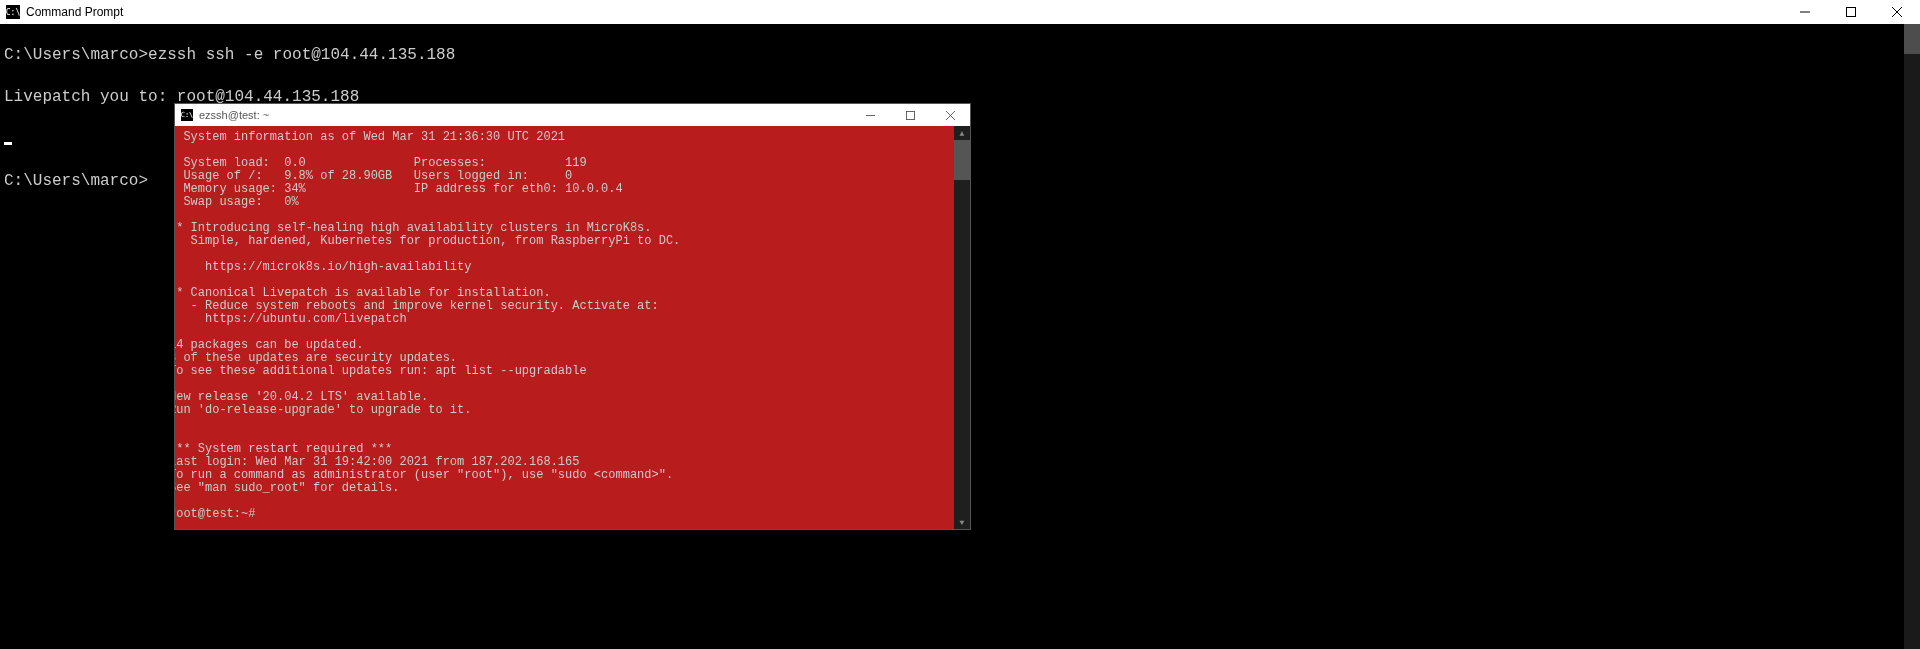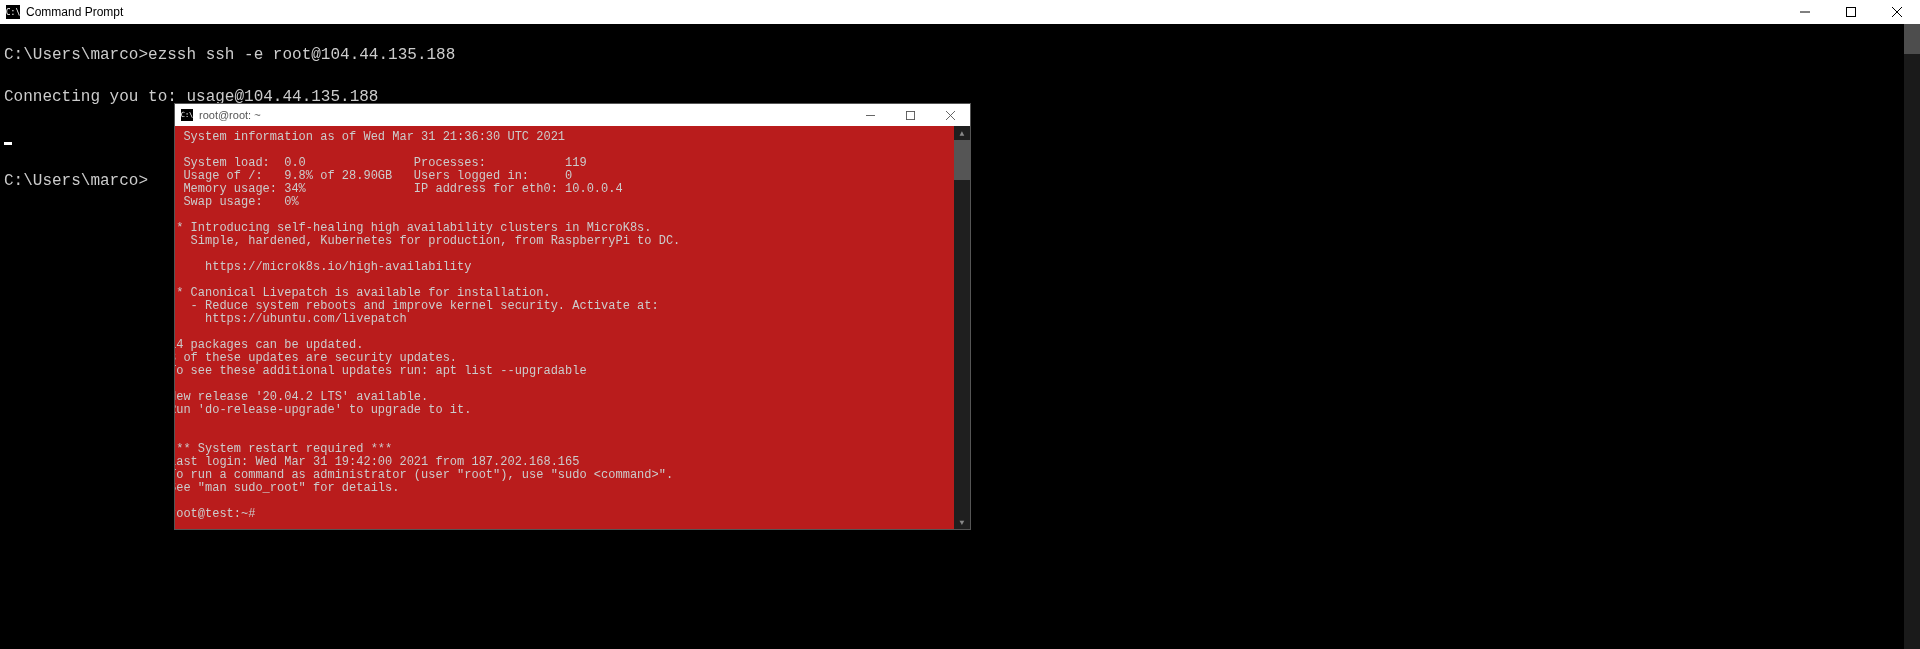--- a/index.html
+++ b/index.html
@@ -200,33 +200,33 @@
   <div class="btn">
     <svg viewBox="0 0 10 10">
         <line x1="0" y1="0" x2="10" y2="10" stroke="currentColor" stroke-width="1"></line>
         <line x1="10" y1="0" x2="0" y2="10" stroke="currentColor" stroke-width="1"></line>
       </svg>
   </div>
 </div>
 
 <div class="main-terminal">
 <div><span>C:\Users\marco&gt;</span><span>ezssh ssh -e root@104.44.135.188</span></div>
-<div><span>Connecting you to: usage@104.44.135.188</span></div>
+<div><span>Livepatch you to: root@104.44.135.188</span></div>
 <div><span class="cursor"></span></div>
 <div><span>C:\Users\marco&gt;</span></div>
 </div>
 
 <div class="outer-scrollbar">
   <div class="thumb"></div>
 </div>
 
 <div class="ssh-window">
   <div class="ssh-titlebar">
     <div class="icon">C:\</div>
-    <div class="title">root@root: ~</div>
+    <div class="title">ezssh@test: ~</div>
     <div class="spacer"></div>
     <div class="btn">
       <svg viewBox="0 0 10 10">
           <line x1="0" y1="5" x2="10" y2="5" stroke="currentColor" stroke-width="1"></line>
         </svg>
     </div>
     <div class="btn">
       <svg viewBox="0 0 10 10">
           <rect x="0.5" y="0.5" width="9" height="9" fill="none" stroke="currentColor" stroke-width="1"></rect>
         </svg>

